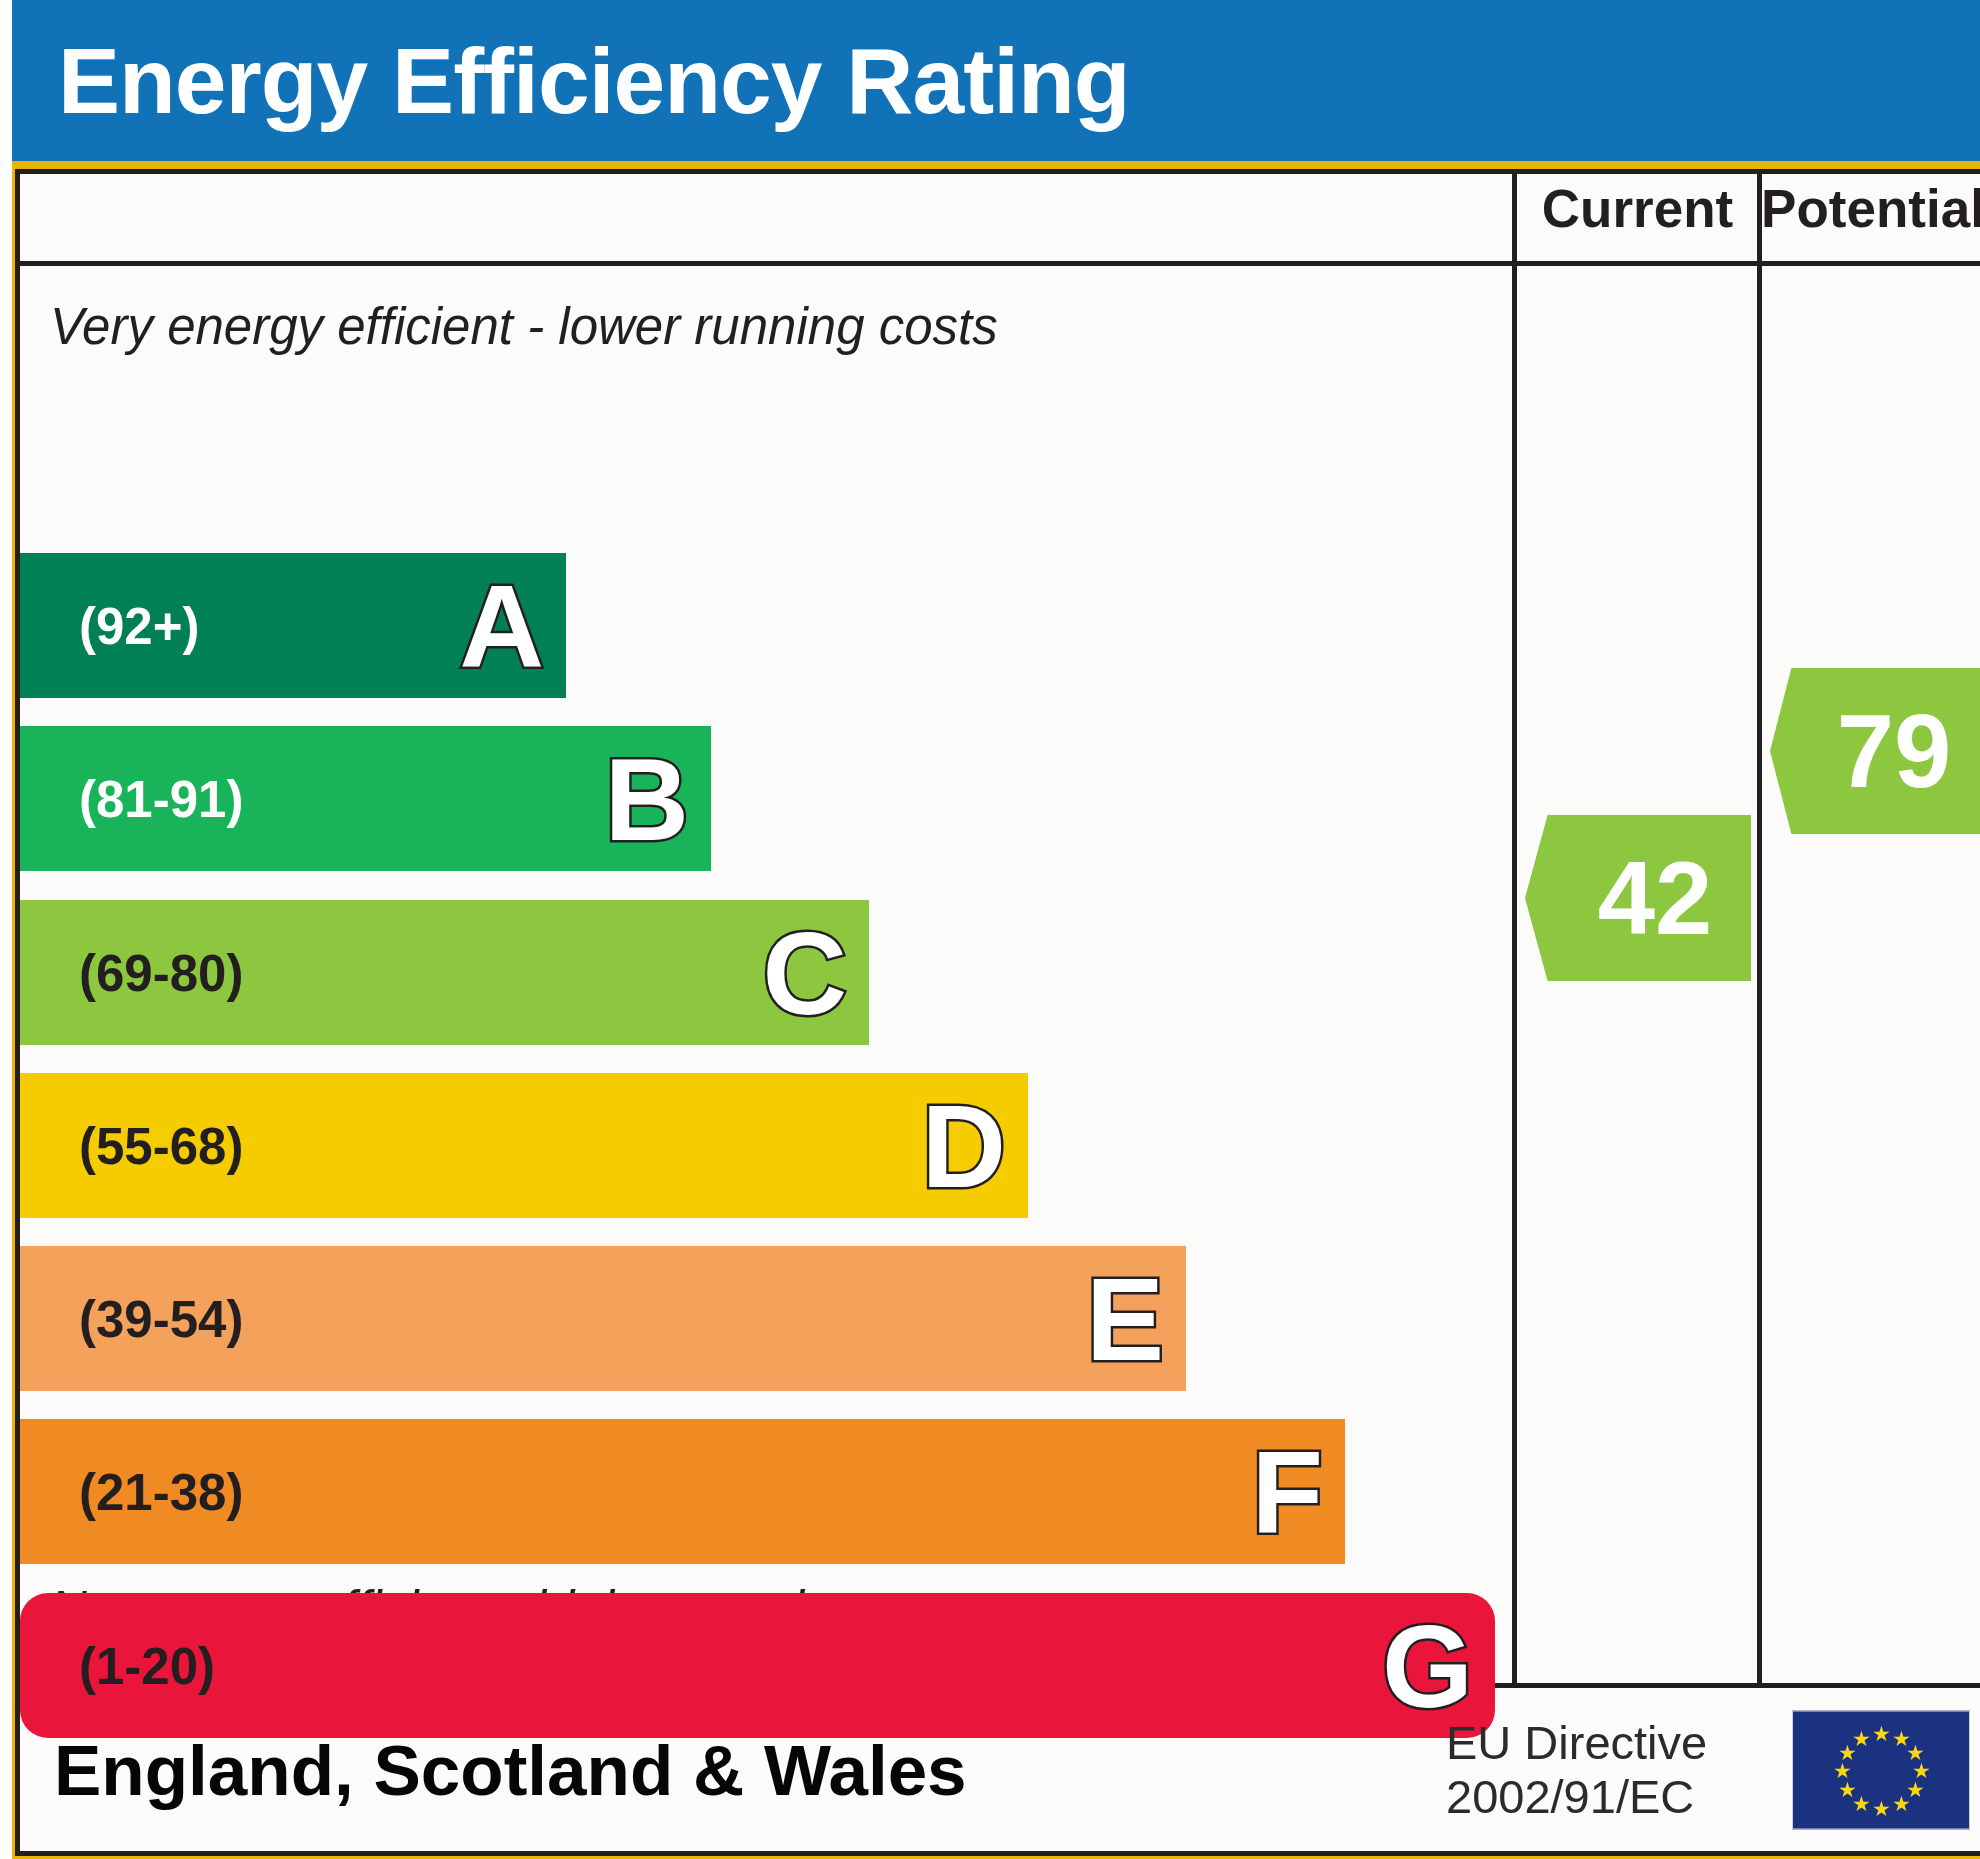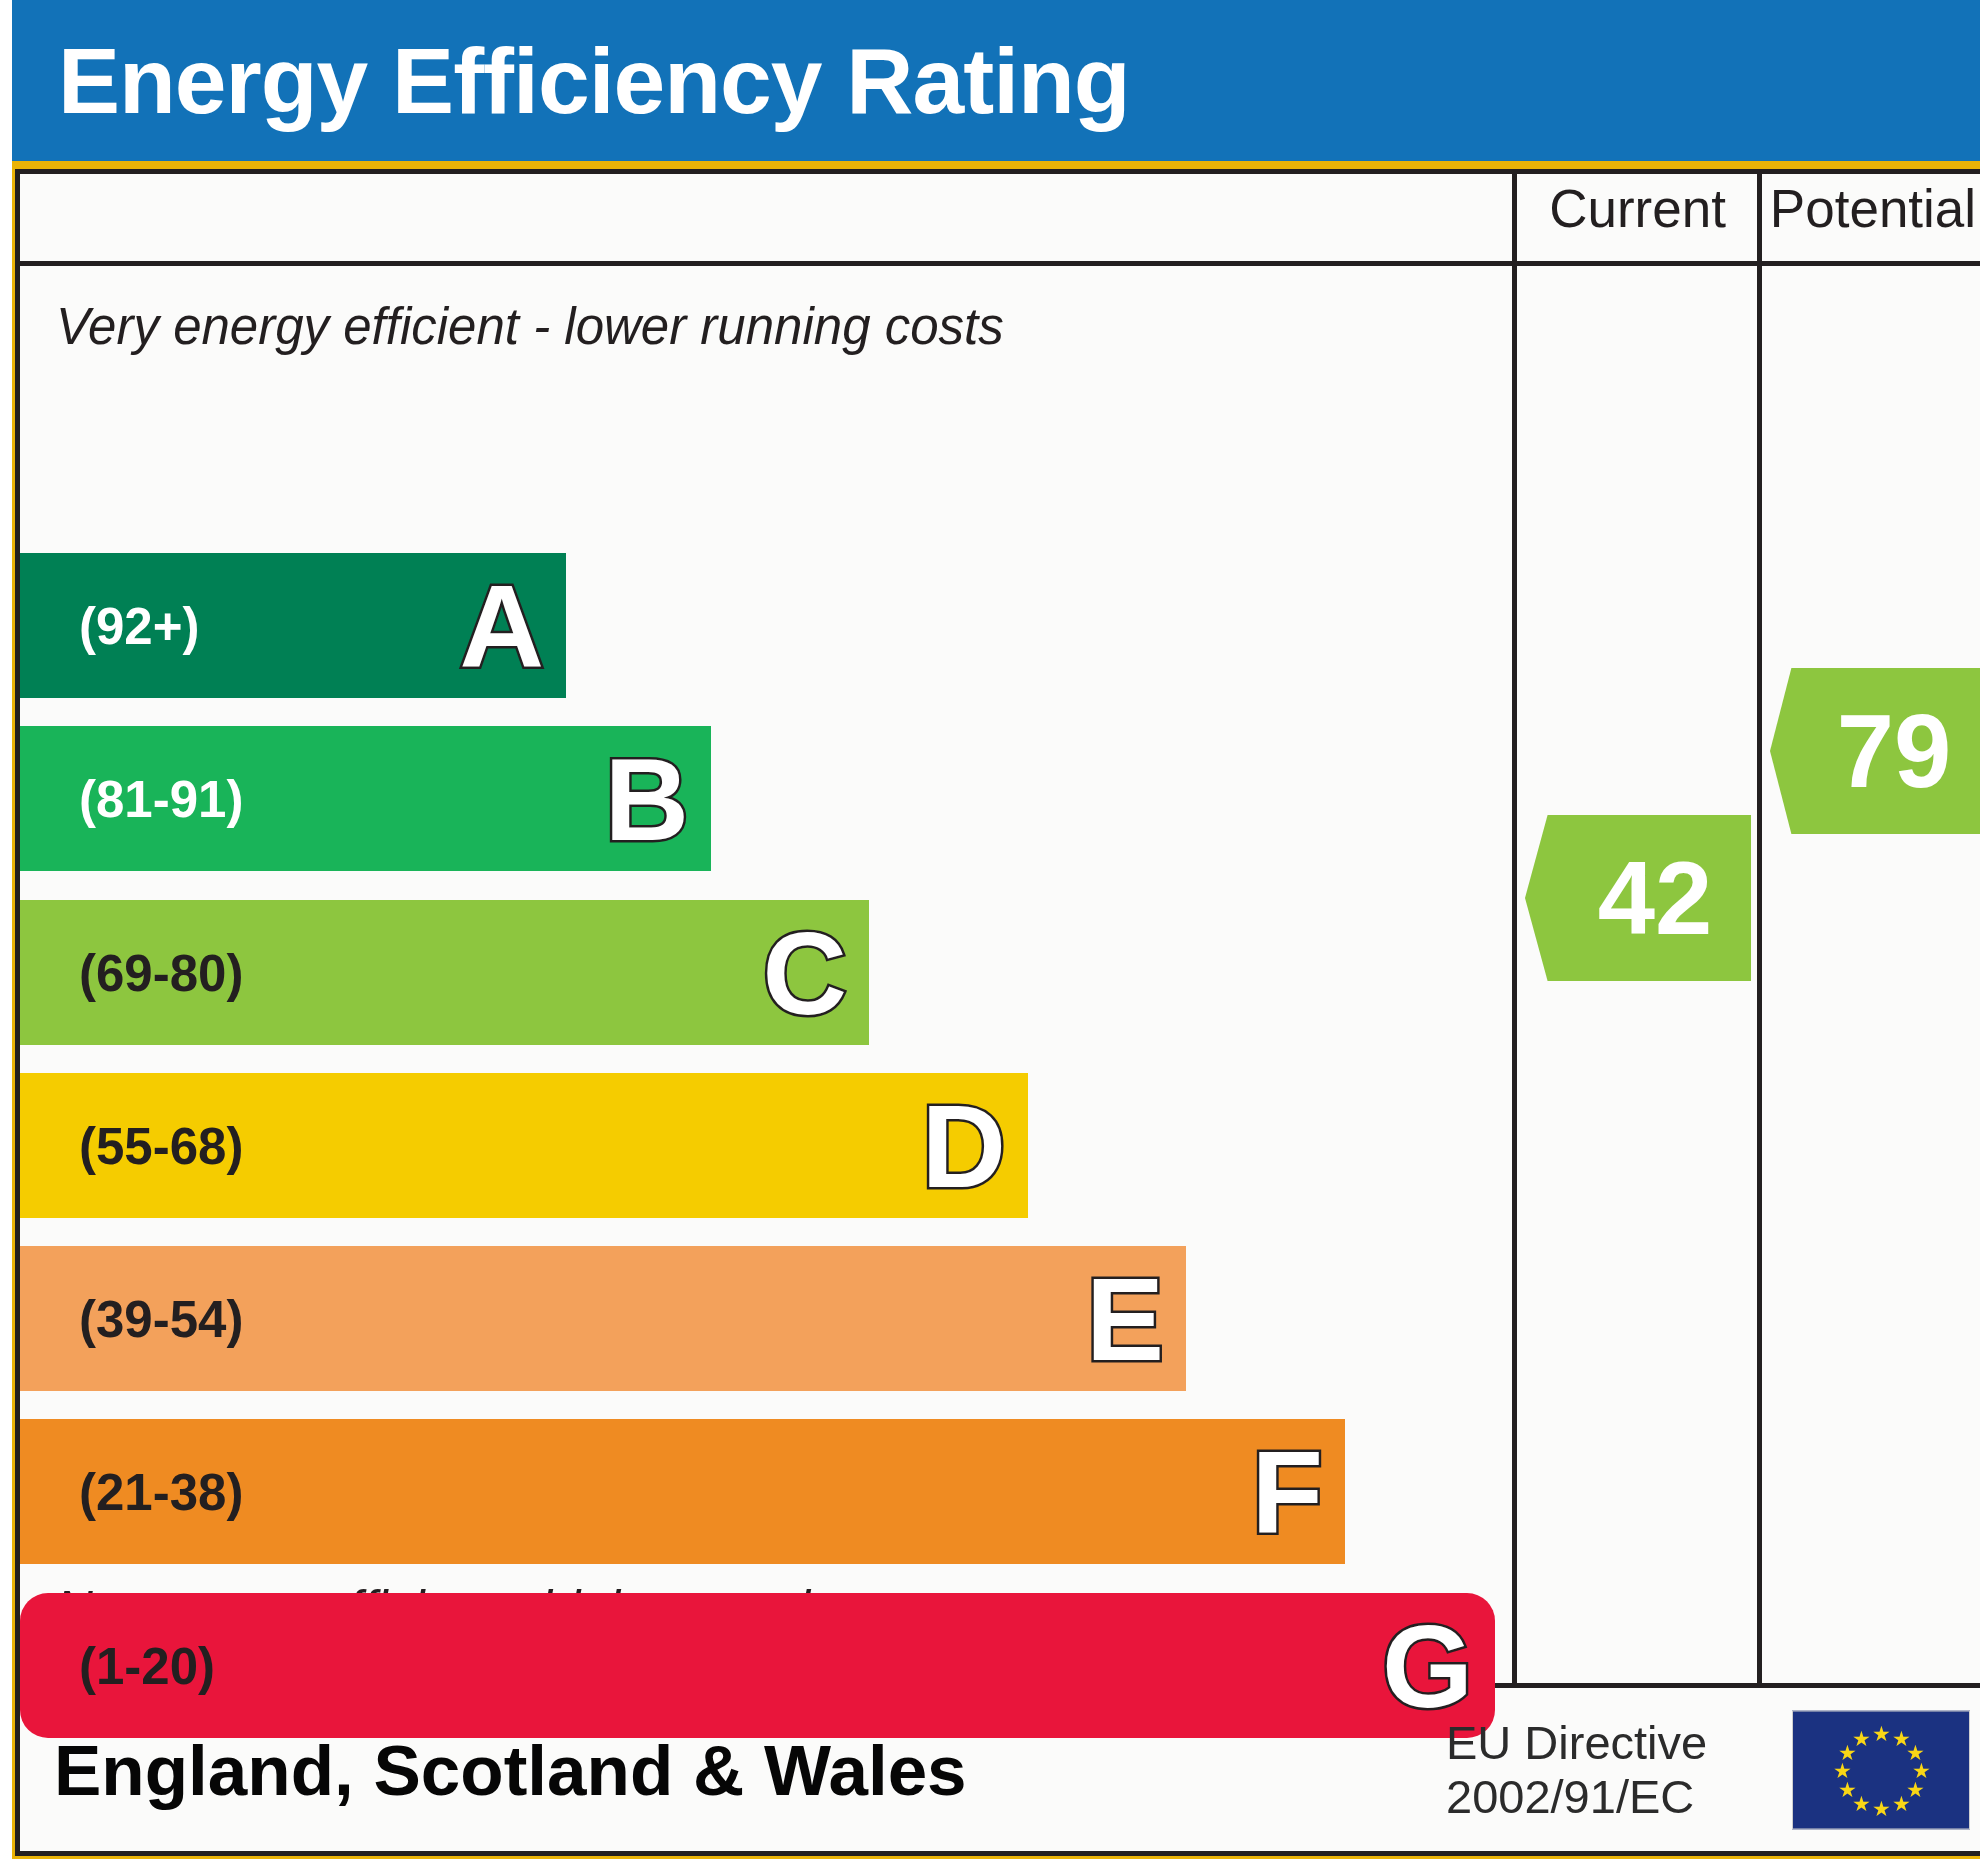--- a/index.html
+++ b/index.html
@@ -78,39 +78,39 @@
 
   
   .col-head {
     position: absolute;
     top: 0px;
     height: 68px;
     display: flex;
     align-items: center;
     justify-content: center;
     font-size: 53px;
-    font-weight: normal;
+    font-weight: bold;
     color: #231f20;
     white-space: nowrap;
   }
   .col-head.cur { left: 1497px; width: 241px; }
   .col-head.pot { left: 1742px; width: 222px; }
 
   
   .chart {
     position: absolute;
     left: 0px;
     top: 92px;
     width: 1487px;
     height: 1417px;
   }
 
   .caption {
     position: absolute;
-    left: 36px;
+    left: 30px;
     font-size: 51px;
     font-style: italic;
     color: #231f20;
     white-space: nowrap;
     line-height: 59px;
   }
   .caption.top    { top: 31px; }
   .caption.bottom { top: 1314px; }
 
   

